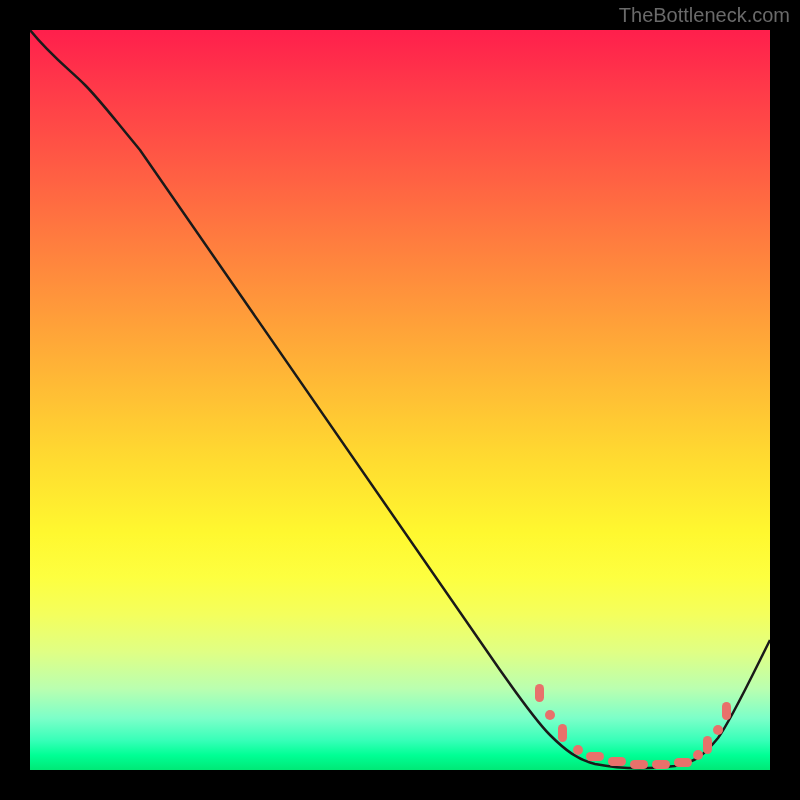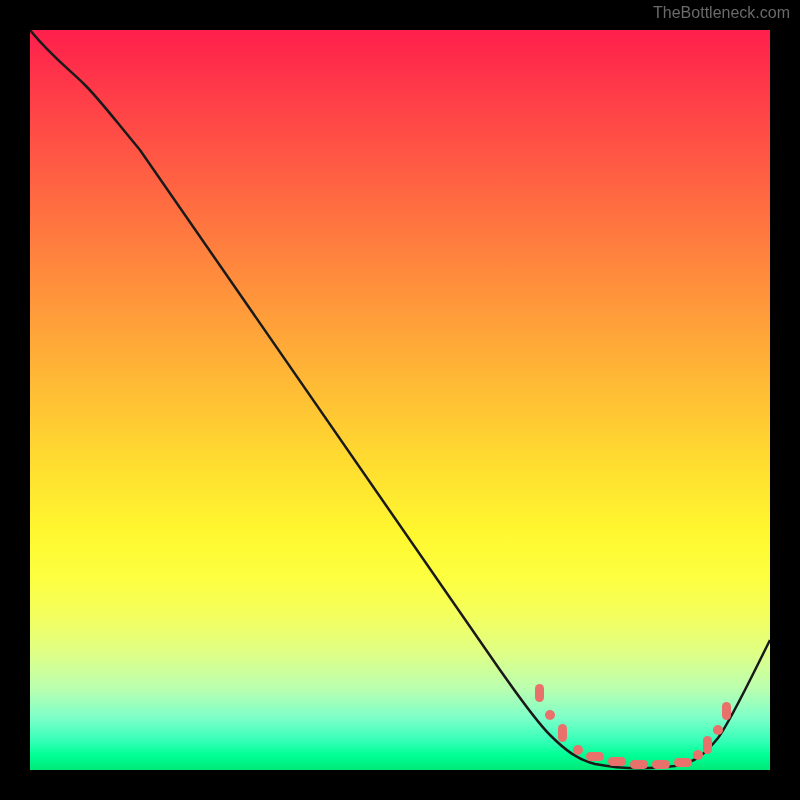--- a/index.html
+++ b/index.html
@@ -8,21 +8,21 @@
       height: 800px;
       background: #000;
       position: relative;
       font-family: Arial, sans-serif;
     }
     .watermark {
       position: absolute;
       top: 4px;
       right: 10px;
       color: #6a6a6a;
-      font-size: 16px;
+      font-size: 20px;
       font-weight: 500;
       z-index: 10;
     }
     .plot-area {
       position: absolute;
       left: 30px;
       top: 30px;
       width: 740px;
       height: 740px;
       overflow: hidden;

